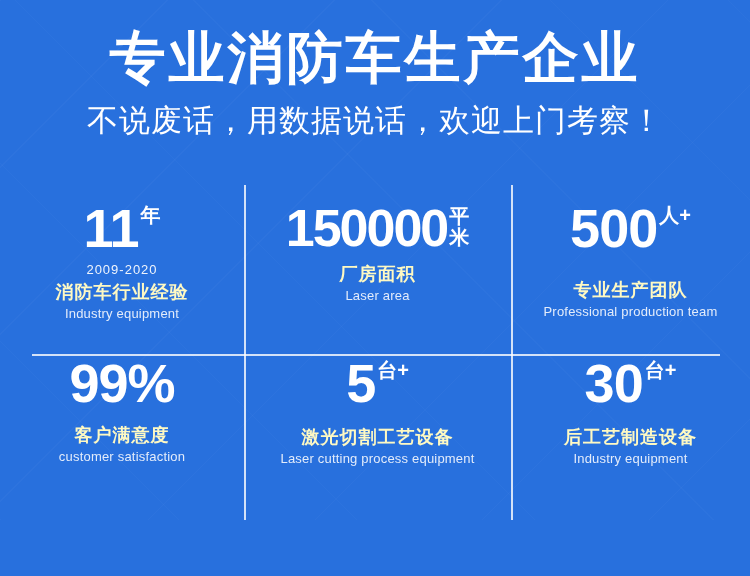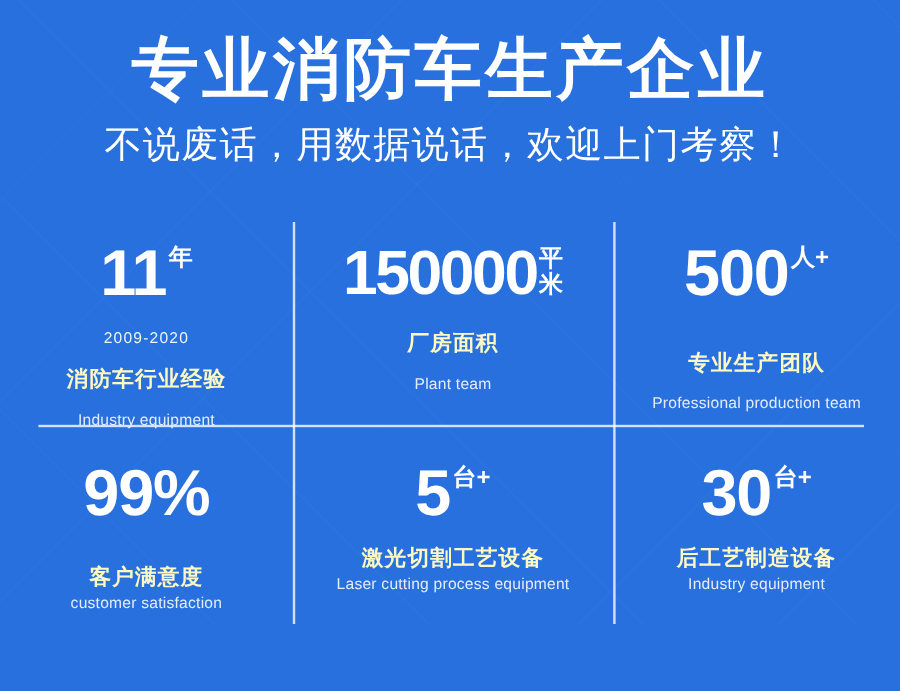--- a/index.html
+++ b/index.html
@@ -98,22 +98,22 @@
     grid-template-rows: 169px 196px;
   }
   .stat-cell {
     display: flex;
     flex-direction: column;
     align-items: center;
     justify-content: flex-start;
     text-align: center;
     box-sizing: border-box;
   }
-  .stat-cell.row1 { padding-top: 14px; gap: 12px; }
-  .stat-cell.row2 { padding-top: 28px; }
+  .stat-cell.row1 { padding-top: 14px; }
+  .stat-cell.row2 { }
 
   .stat-value-row {
     display: flex;
     align-items: flex-start;
     justify-content: center;
     color: #ffffff;
   }
   .stat-number {
     font-size: 54px;
     line-height: 58px;
@@ -194,37 +194,37 @@
 
     <div class="stat-cell row1">
       <div class="stat-value-row">
         <span class="stat-number big">150000</span>
         <span class="stat-unit stacked">
           <span>平</span>
           <span>米</span>
         </span>
       </div>
       <div class="stat-label-cn" style="margin-top:6px">厂房面积</div>
-      <div class="stat-label-en">Plant team</div>
+      <div class="stat-label-en">Laser area</div>
     </div>
 
     <div class="stat-cell row1">
       <div class="stat-value-row">
         <span class="stat-number">500</span>
         <span class="stat-unit">人+</span>
       </div>
       <div class="stat-label-cn" style="margin-top:22px">专业生产团队</div>
       <div class="stat-label-en">Professional production team</div>
     </div>
 
     <div class="stat-cell row2">
       <div class="stat-value-row">
         <span class="stat-number">99%</span>
       </div>
-      <div class="stat-label-cn" style="margin-top:30px">客户满意度</div>
+      <div class="stat-label-cn" style="margin-top:12px">客户满意度</div>
       <div class="stat-label-en">customer satisfaction</div>
     </div>
 
     <div class="stat-cell row2">
       <div class="stat-value-row">
         <span class="stat-number">5</span>
         <span class="stat-unit">台+</span>
       </div>
       <div class="stat-label-cn" style="margin-top:14px">激光切割工艺设备</div>
       <div class="stat-label-en">Laser cutting process equipment</div>

